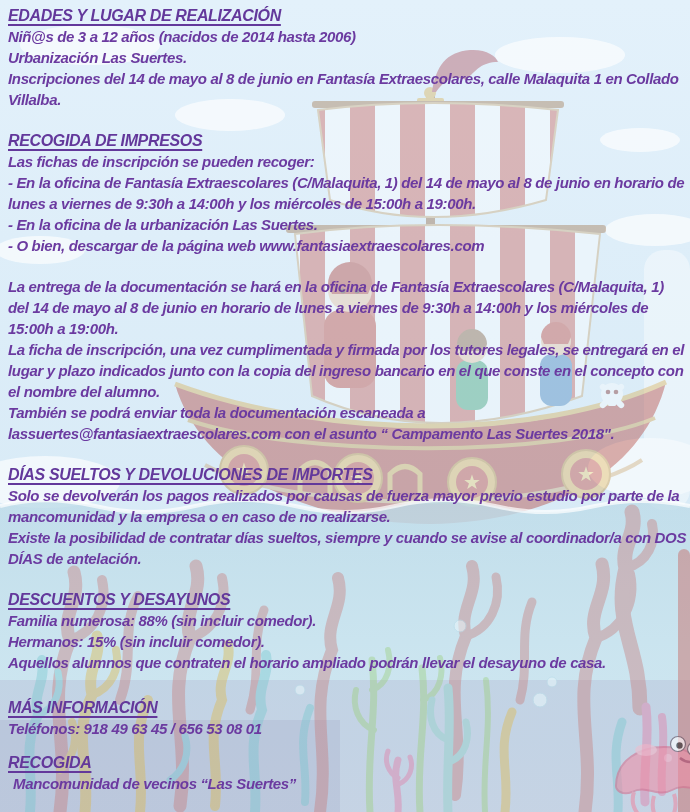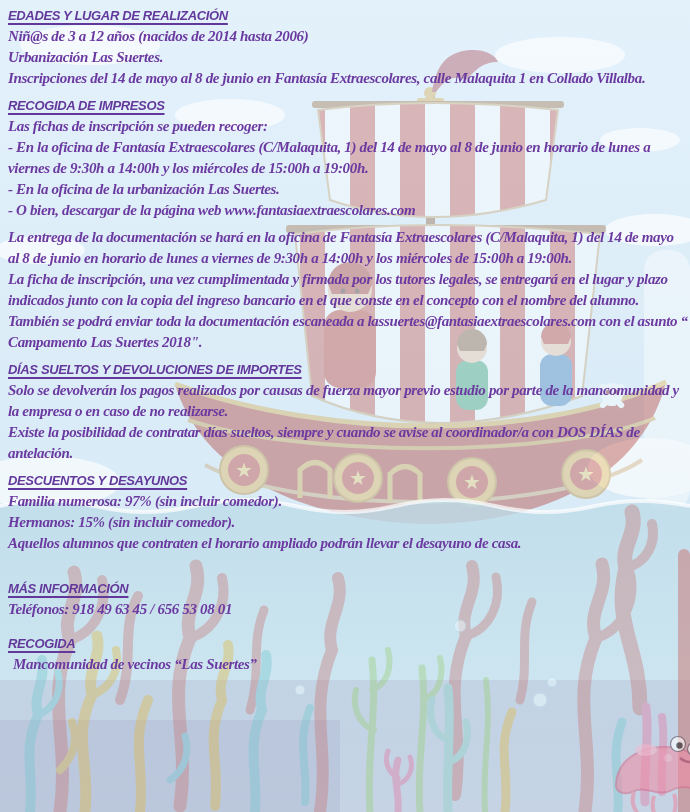--- a/index.html
+++ b/index.html
@@ -8,30 +8,30 @@
     background:linear-gradient(180deg,#e2f0fa 0%,#d6e9f6 40%,#d2e6f3 60%);
     font-family:"Liberation Sans",sans-serif;
   }
   .bg{position:absolute;inset:0;width:690px;height:812px;}
   .content{
     position:relative;z-index:2;box-sizing:border-box;
     padding:5px 2px 0 8px;
     color:#6b3aa0;font-weight:bold;font-style:italic;
     font-size:15px;line-height:21px;letter-spacing:-0.35px;
   }
-  section{margin-top:6px;}
+  section{margin-top:20px;}
   section:first-child{margin-top:0;}
   section.gap-lg{margin-top:24px;}
   section.gap-sm{margin-top:13px;}
   h2{
-    margin:0;font-size:13px;line-height:21px;font-weight:bold;font-style:italic;
+    margin:0;font-size:16px;line-height:21px;font-weight:bold;font-style:italic;
     color:#63389b;
     text-decoration:underline;text-decoration-thickness:1.5px;text-underline-offset:3px;
   }
-  p{margin:0;font-family:Liberation Serif, serif;}
+  p{margin:0;}
   p.indent{padding-left:5px;}
 </style>
 </head>
 <body>
 
 <div class="page">
 
   <svg class="bg" viewBox="0 0 690 812" aria-hidden="true">
     <defs>
       <linearGradient id="skyGrad" x1="0" y1="0" x2="0" y2="1">
@@ -248,21 +248,21 @@
     </section>
 
     <section>
       <h2>DÍAS SUELTOS Y DEVOLUCIONES DE IMPORTES</h2>
       <p>Solo se devolverán los pagos realizados por causas de fuerza mayor previo estudio por parte de la mancomunidad y la empresa o en caso de no realizarse.</p>
       <p>Existe la posibilidad de contratar días sueltos, siempre y cuando se avise al coordinador/a con DOS DÍAS de antelación.</p>
     </section>
 
     <section>
       <h2>DESCUENTOS Y DESAYUNOS</h2>
-      <p>Familia numerosa: 97% (sin incluir comedor).</p>
+      <p>Familia numerosa: 88% (sin incluir comedor).</p>
       <p>Hermanos: 15% (sin incluir comedor).</p>
       <p>Aquellos alumnos que contraten el horario ampliado podrán llevar el desayuno de casa.</p>
     </section>
 
     <section class="gap-lg">
       <h2>MÁS INFORMACIÓN</h2>
       <p>Teléfonos: 918 49 63 45 / 656 53 08 01</p>
     </section>
 
     <section class="gap-sm">

